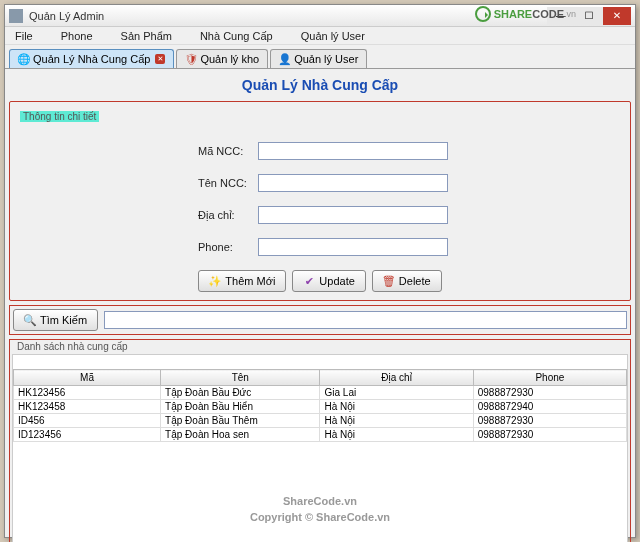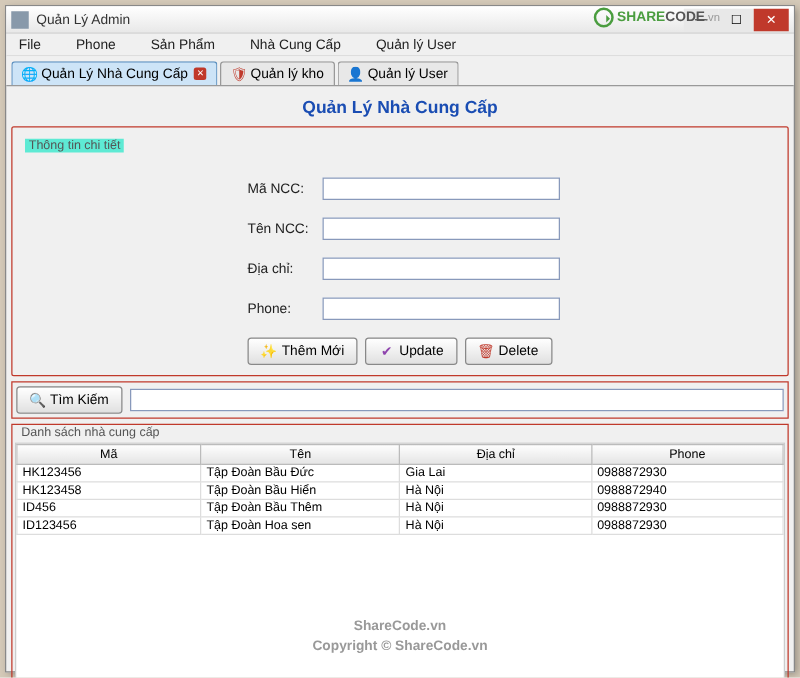--- a/index.html
+++ b/index.html
@@ -25,21 +25,21 @@
 .form-row{display:flex;align-items:center;margin:14px 0;padding-left:180px}
 .form-label{width:60px;color:#222}
 .form-input{width:190px;height:18px;border:1px solid #8899bb;background:#fff;padding:0 3px}
 .btnrow{display:flex;gap:6px;justify-content:center;margin-top:8px}
 .btn{display:flex;align-items:center;gap:4px;padding:4px 10px;background:linear-gradient(#fff,#e0e0e0);border:1px solid #888;border-radius:3px;font-size:10px}
 .btn-icon{width:12px;height:12px;display:inline-flex;align-items:center;justify-content:center;font-size:11px}
 .searchrow{display:flex;align-items:center;gap:6px;border:1px solid #c0392b;padding:3px}
 .searchrow .form-input{flex:1;width:auto}
 .table-group{border:1px solid #c0392b;margin-top:4px}
 .table-title{font-size:10px;color:#555;margin:-7px 0 0 4px;background:#f0f0f0;display:inline-block;padding:0 3px}
-.grid{width:100%;border-collapse:collapse;margin-top:0}
+.grid{width:100%;border-collapse:collapse;margin-top:14px}
 .grid th{background:linear-gradient(#fdfdfd,#e4e4e4);border:1px solid #bbb;font-weight:normal;padding:2px 4px;font-size:10px}
 .grid td{border:1px solid #ddd;padding:1px 4px;font-size:10px;background:#fff}
 .grid-wrap{height:260px;overflow:auto;background:#fff;border:1px solid #ccc;margin:2px}
 .watermark{position:absolute;bottom:12px;left:0;width:100%;text-align:center;color:#999;font-size:15px;font-weight:bold;pointer-events:none;line-height:1.4}
 .logo{position:absolute;top:6px;right:64px;display:flex;align-items:center;font-size:13px;font-weight:bold;pointer-events:none}
 .logo-icon{width:16px;height:16px;border:2px solid #4a9d3f;border-radius:50%;margin-right:3px;position:relative}
 .logo-icon::after{content:"";position:absolute;right:-2px;top:4px;border:3px solid transparent;border-left-color:#4a9d3f}
 .logo-share{color:#4a9d3f}
 .logo-code{color:#555}
 .logo-vn{color:#999;font-size:9px;font-weight:normal}

